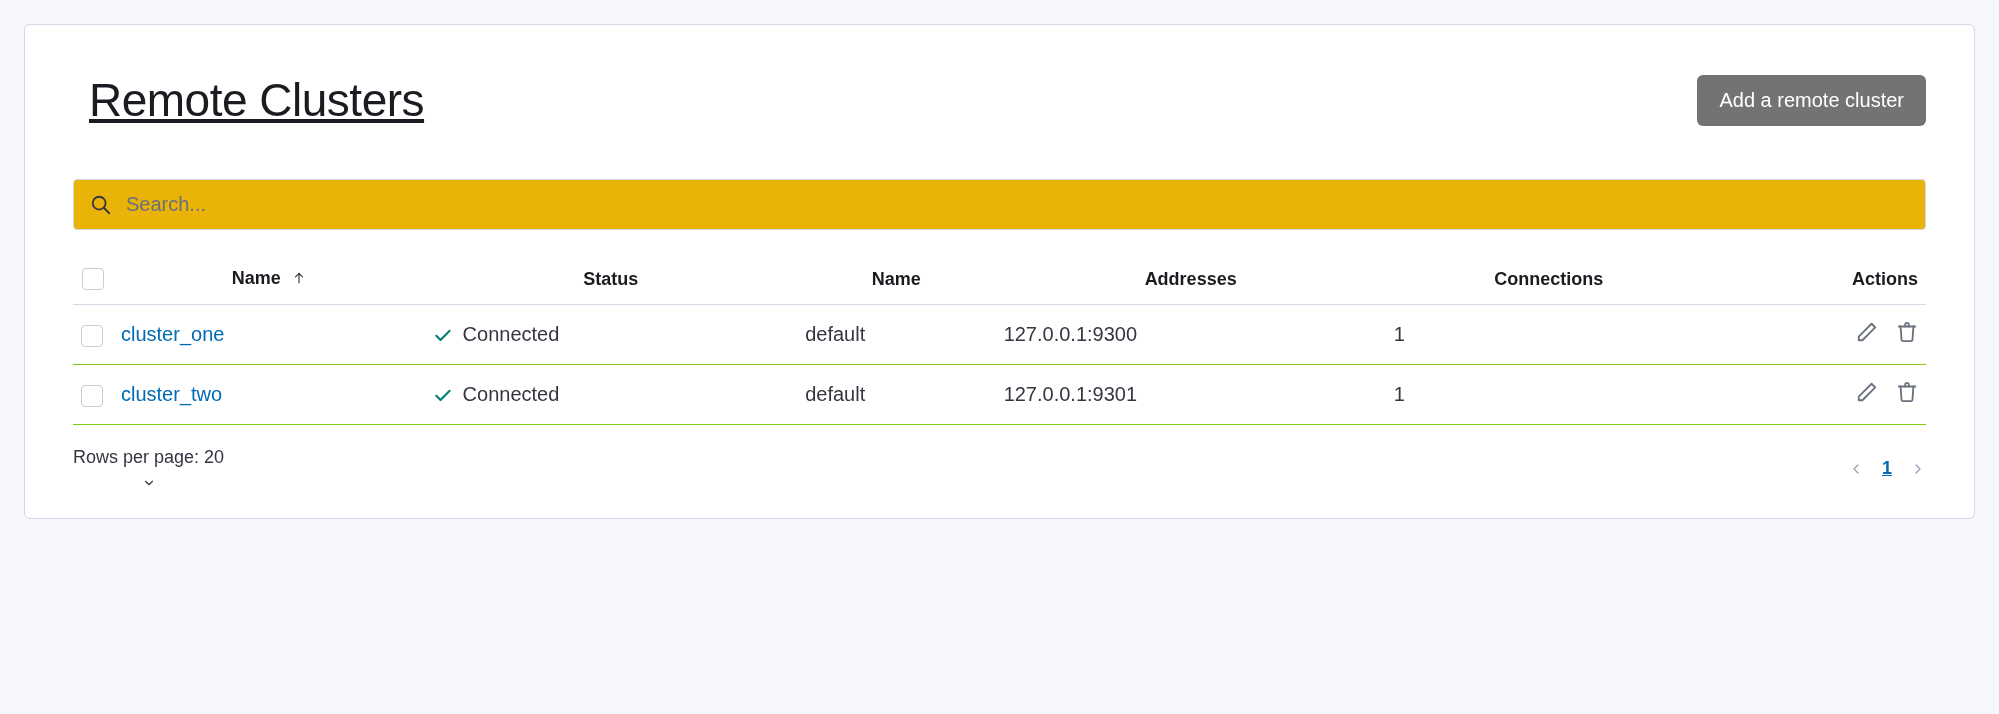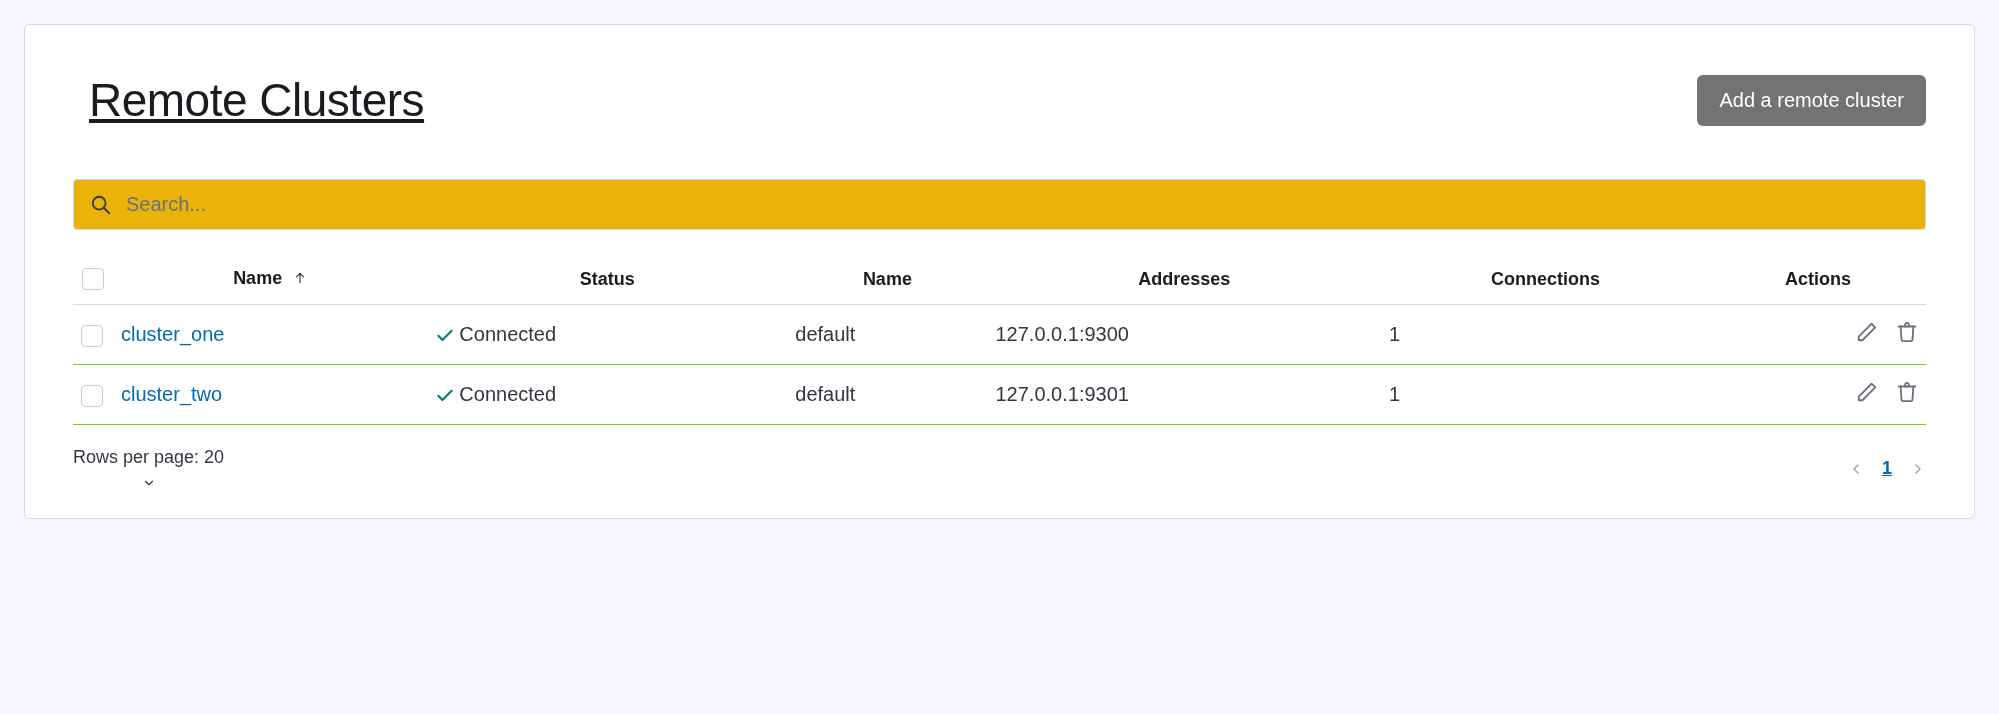--- a/index.html
+++ b/index.html
@@ -64,21 +64,21 @@
     border-collapse: collapse;
   }
   thead th {
     text-align: center;
     font-weight: 700;
     font-size: 18px;
     padding: 10px 8px 14px 8px;
     border-bottom: 1px solid #d3dae6;
     color: #1a1c21;
   }
-  thead th.right { text-align: center; }
+  thead th.right { text-align: right; }
   tbody td {
     padding: 16px 8px;
     border-bottom: 1px solid #84cc16;
     font-size: 20px;
     color: #343741;
     vertical-align: middle;
   }
   tbody td.right { text-align: right; }
   .check {
     width: 22px;
@@ -93,21 +93,21 @@
   .name-link {
     color: #006bb4;
     text-decoration: none;
     cursor: pointer;
   }
   .sort-icon {
     display: inline-block;
     margin-left: 6px;
     vertical-align: middle;
   }
-  .status-cell { display: flex; align-items: center; gap: 4px; }
+  .status-cell { display: flex; align-items: center; gap: 10px; }
   .status-check { color: #017d73; flex: none; }
   .action-icons { display: inline-flex; gap: 18px; justify-content: flex-end; }
   .action-icons svg { cursor: pointer; }
   .footer-row {
     display: flex;
     align-items: center;
     justify-content: space-between;
     padding-top: 22px;
     font-size: 18px;
     color: #343741;

